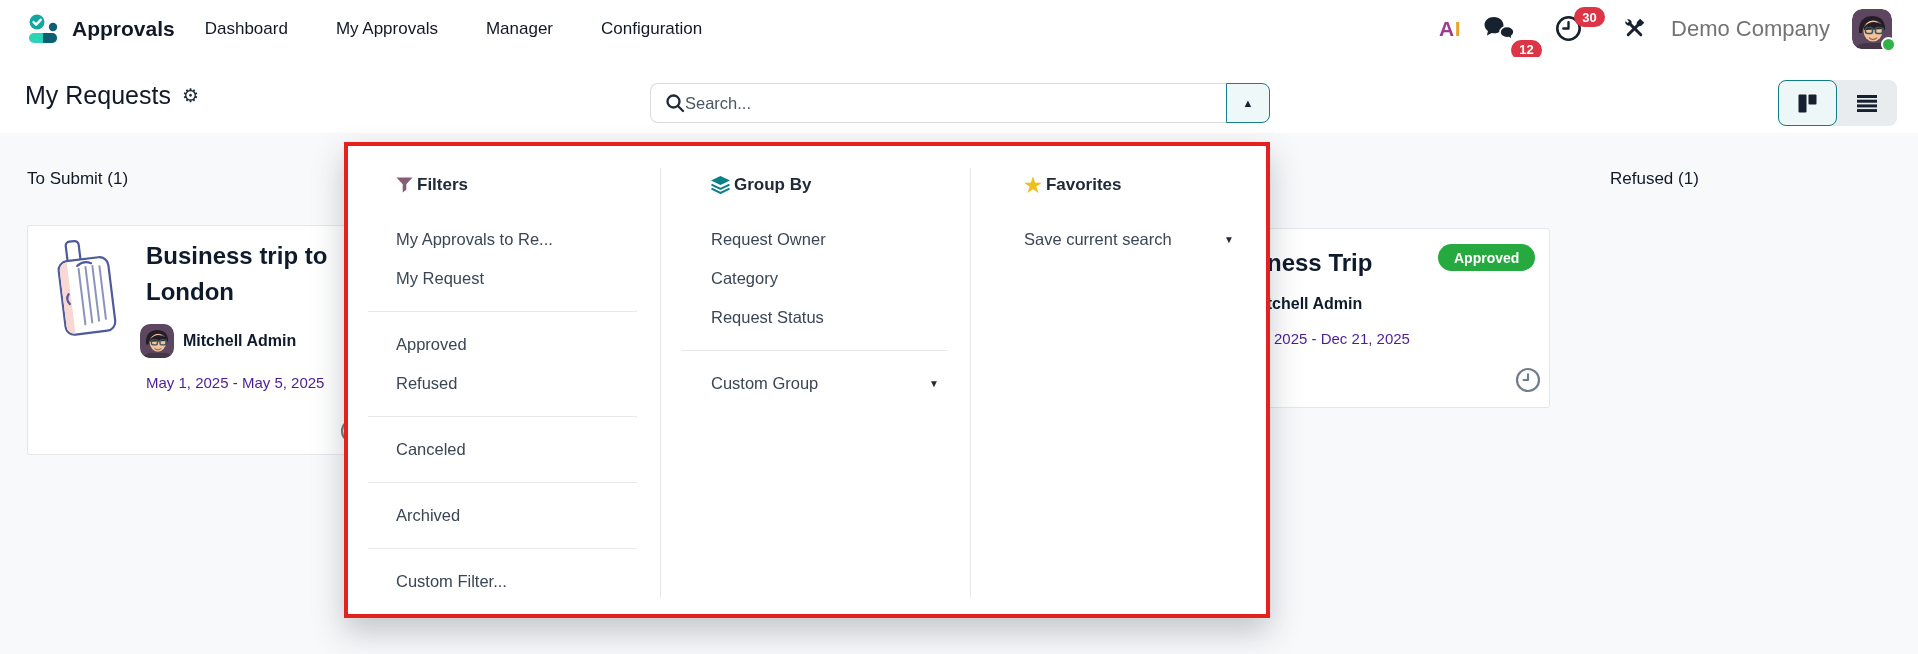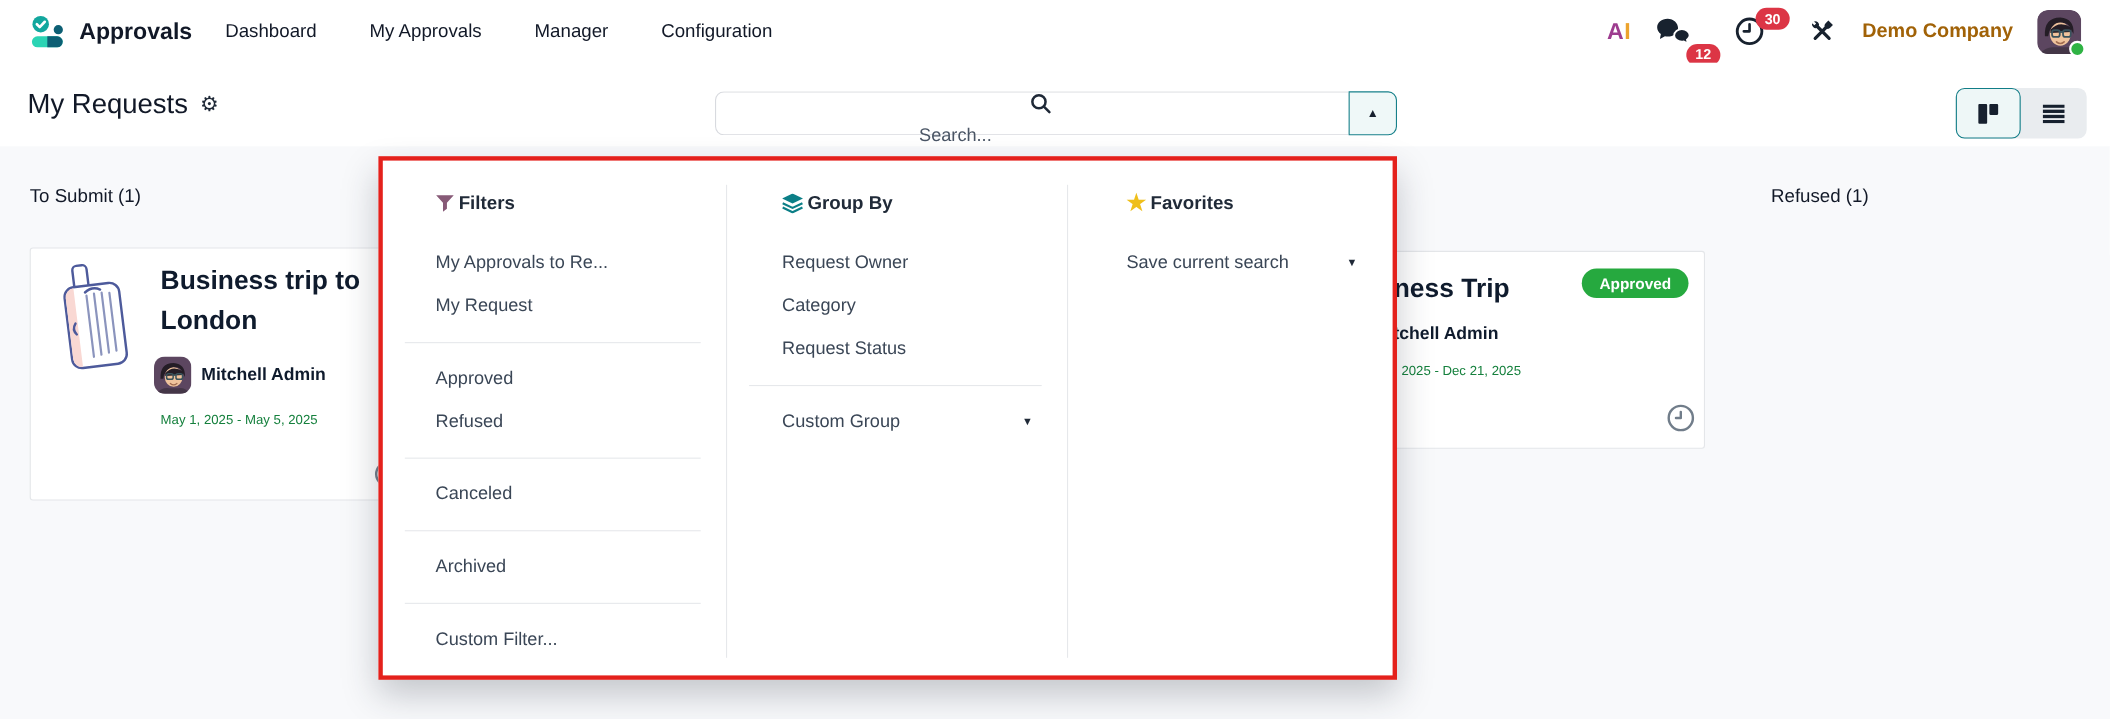--- a/index.html
+++ b/index.html
@@ -25,38 +25,38 @@
   .ai-logo::first-letter { color:#9d3c8f; }
   .icon-wrap { position:relative; display:inline-flex; }
   .ml22{margin-left:22px;} .ml40{margin-left:40px;} .ml24{margin-left:24px;}
   .count-badge {
     position:absolute; top:-8px; height:20px; min-width:31px; padding:0 8px;
     background:#dc3545; color:#fff; font-size:13px; font-weight:700;
     border-radius:10px; display:flex; align-items:center; justify-content:center;
   }
   .badge-chat { right:-27px;margin-top:33px; }
   .badge-clock { right:-23px; }
-  .company-name { font-size:18px; color:#a16207; white-space:nowrap;font-weight:bold; }
+  .company-name { font-size:22px; color:#737373; white-space:nowrap; }
   .avatar { position:relative; border-radius:10px; overflow:visible; display:inline-flex; }
   .avatar svg { border-radius:10px; display:block; }
   .status-dot {
     position:absolute; right:-4px; bottom:-3px; width:15px; height:15px;
     border-radius:50%; background:#2fb344; border:2.5px solid #fff;
   }
   
   .control-row {
     position:absolute; top:57px; left:0; width:1918px; height:76px; background:#fff;
   }
   .page-title-wrap { position:absolute; left:25px; top:0; height:76px; display:flex; align-items:center; gap:11px; }
   .page-title { font-size:25px; color:#111827; }
   .gear { font-size:19px; color:#1f2937; line-height:1; cursor:pointer; }
   .search-group { position:absolute; left:650px; top:26px; width:620px; height:40px; display:flex; }
   .search-box {
     width:576px; height:40px; background:#fff; border:1px solid #d8dadf; border-right:none;
-    border-radius:8px 0 0 8px; display:flex; align-items:center; padding-left:14px; gap:10px;flex-direction:column;
+    border-radius:8px 0 0 8px; display:flex; align-items:center; padding-left:14px; 
   }
   .search-box input {
     border:none; outline:none; flex:1; font-size:16.5px; color:#1f2937; height:36px;
     font-family:"Liberation Sans", sans-serif; background:transparent;
   }
   .search-box input::placeholder { color:#4a5565; opacity:1; }
   .search-toggle {
     width:44px; height:40px; background:#eff8f8; border:1px solid #17808a;
     border-radius:0 8px 8px 0; display:flex; align-items:center; justify-content:center;
     font-size:11px; color:#16202e; cursor:pointer;
@@ -76,21 +76,21 @@
     position:absolute; background:#fff; border:1px solid #e4e6e9; border-radius:3px;
   }
   .kcard-1 { left:27px; top:92px; width:350px; height:230px; }
   .kcard-2 { left:1200px; top:95px; width:350px; height:180px; }
   .kcard .card-title { font-weight:700; color:#0f1b2d; font-size:24px; line-height:36px; }
   .c1-img { position:absolute; left:26px; top:10px; }
   .c1-title { position:absolute; left:118px; top:12px; width:218px; }
   .owner-row { position:absolute; display:flex; align-items:center; gap:9px; }
   .c1-owner { left:112px; top:98px; }
   .owner-name { font-size:16px; font-weight:700; color:#0f1b2d; white-space:nowrap; }
-  .card-dates { position:absolute; font-size:12px; color:#15803d; white-space:nowrap; }
+  .card-dates { position:absolute; font-size:15px; color:#4c1d95; white-space:nowrap; }
   .c1-dates { left:118px; top:148px; }
   .c2-title { position:absolute; left:14px; top:16px; white-space:nowrap; }
   .c2-owner { left:14px; top:62px; gap:8px; }
   .c2-dates { left:73px; top:101px; }
   .status-badge {
     position:absolute; left:237px; top:15px; height:27px; padding:0 16px; border-radius:14px;
     background:#26a93f; color:#fff; font-size:14px; font-weight:700;
     display:flex; align-items:center; justify-content:center; white-space:nowrap;
   }
   .activity-clock { position:absolute; cursor:pointer; }

